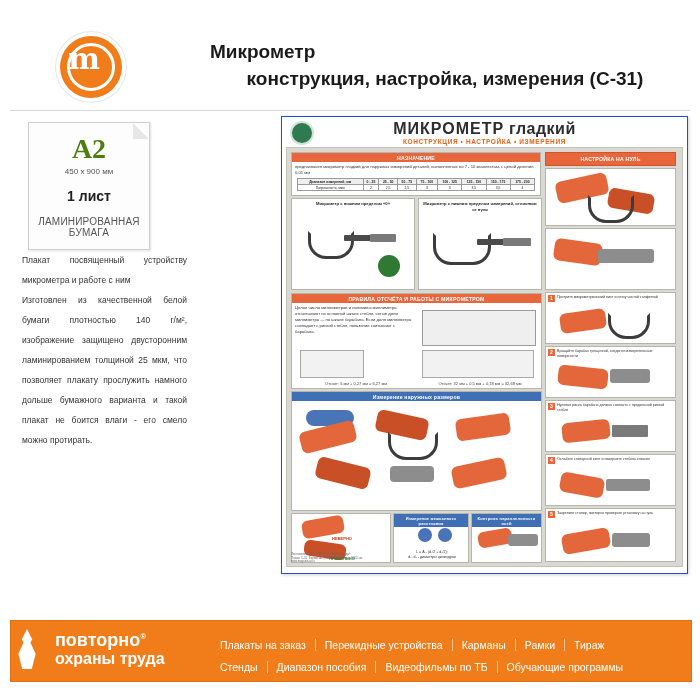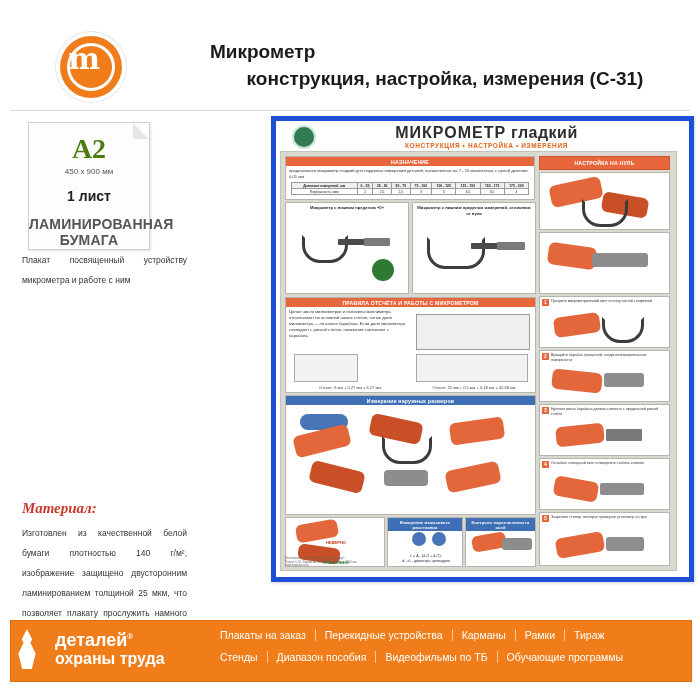--- a/index.html
+++ b/index.html
@@ -61,40 +61,39 @@
   .sheet:after{
     content:"";position:absolute;right:0;top:0;border-width:0 16px 16px 0;
     border-style:solid;border-color:#e6e6e6 #ffffff;
   }
   .sheet .fmt{
     text-align:center;font-size:28px;font-weight:bold;color:#4d7c0f;
     margin-top:10px;font-family:"Liberation Serif", serif;
   }
   .sheet .dim{text-align:center;font-size:8px;color:#555;margin-top:2px;}
   .sheet .count{text-align:center;font-size:14px;font-weight:bold;margin-top:12px;color:#222;}
-  .sheet .paper{text-align:center;font-size:14px;color:#555;margin-top:12px;letter-spacing:.2px;font-weight:bold;}
+  .sheet .paper{text-align:center;font-size:10px;color:#555;margin-top:12px;letter-spacing:.2px;}
 
   .blocktitle{
     font-family:"Liberation Serif", serif;
     font-style:italic;font-weight:bold;color:#c8392b;font-size:15px;
     margin:18px 0 6px 2px;
   }
   .blocktext{
     font-size:8.5px;line-height:20px;color:#333;margin:0 0 0 2px;width:165px;
     text-align:justify;
   }
   .material{margin-top:210px;}
 
   
   .poster{
-    position:absolute;left:271px;top:116px;width:405px;height:456px;
-    background:#ffffff;border:5px solid #1d4ed8;
+    position:absolute;left:281px;top:116px;width:405px;height:456px;
+    background:#ffffff;border:1px solid #1d4ed8;
     box-shadow:1px 1px 3px rgba(0,0,0,.18);
     overflow:hidden;
-    padding-left:8px;
   }
   .poster .ptitlebar{
     position:relative;height:30px;background:#ffffff;
   }
   .poster .pstamp{
     position:absolute;left:8px;top:4px;width:20px;height:20px;border-radius:50%;
     background:#2f7a4f;border:2px solid #cfe3d6;
   }
   .poster .ptitle{
     position:absolute;left:0;top:3px;width:405px;text-align:center;
@@ -161,21 +160,21 @@
   .bb-logo .ln2{font-size:16px;font-weight:bold;line-height:18px;margin-left:30px;}
   .bb-logo .reg{font-size:8px;vertical-align:super;}
   .bb-flame{
     position:absolute;left:4px;top:8px;width:24px;height:40px;
     background:#ffffff;
     clip-path:polygon(50% 0%,72% 26%,64% 34%,86% 62%,70% 100%,30% 100%,14% 62%,36% 34%,28% 26%);
   }
   .links{
     position:absolute;left:200px;top:8px;width:470px;color:#ffffff;
   }
-  .links .row{display:flex;flex-wrap:wrap;align-items:flex-start;height:22px;}
+  .links .row{display:flex;flex-wrap:wrap;align-items:flex-end;height:22px;}
   .links a{
     color:#ffffff;font-size:10.5px;text-decoration:none;padding:0 9px;
     white-space:nowrap;
   }
   .links .sep{width:1px;height:12px;background:#ffd9b3;opacity:.8;}
 </style>
 </head>
 <body>
 
 <div class="page">
@@ -194,21 +193,20 @@
   <div class="leftcol">
     <div class="sheet">
       <div class="fmt">А2</div>
       <div class="dim">450 х 900 мм</div>
       <div class="count">1 лист</div>
       <div class="paper">ЛАМИНИРОВАННАЯ БУМАГА</div>
     </div>
 
     <div class="blocktext">Плакат посвященный устройству микрометра и работе с ним</div>
 
-    <div class="blocktitle material">Материал:</div>
     <div class="blocktext">Изготовлен из качественной белой бумаги плотностью 140 г/м², изображение защищено двусторонним ламинированием толщиной 25 мкм, что позволяет плакату прослужить намного дольше бумажного варианта и такой плакат не боится влаги - его смело можно протирать.</div>
   </div>
 
   <div class="poster">
     <div class="ptitlebar">
       <div class="pstamp"></div>
       <div class="ptitle">
         <span class="big">МИКРОМЕТР</span>
         <span>гладкий</span>
       </div>
@@ -359,21 +357,21 @@
       <div class="footer-fine" style="white-space:pre-line;">Изготовитель: ООО «Магазин Охраны Труда»
 Плакат С-31. Формат А2 (450х600 мм). Тираж 1000 экз.
 www.magazin-ot.ru</div>
     </div>
   </div>
 
   <div class="bottombar">
     <div class="bb-flame"></div>
     <div class="bb-logo">
       <div class="ln1">
-        <span>деталей</span><span class="reg">®</span>
+        <span>повторно</span><span class="reg">®</span>
       </div>
       <div class="ln2">охраны труда</div>
     </div>
     <div class="links">
       <div class="row">
         <a href="#">Плакаты на заказ</a>
         <span class="sep"></span>
         <a href="#">Перекидные устройства</a>
         <span class="sep"></span>
         <a href="#">Карманы</a>

